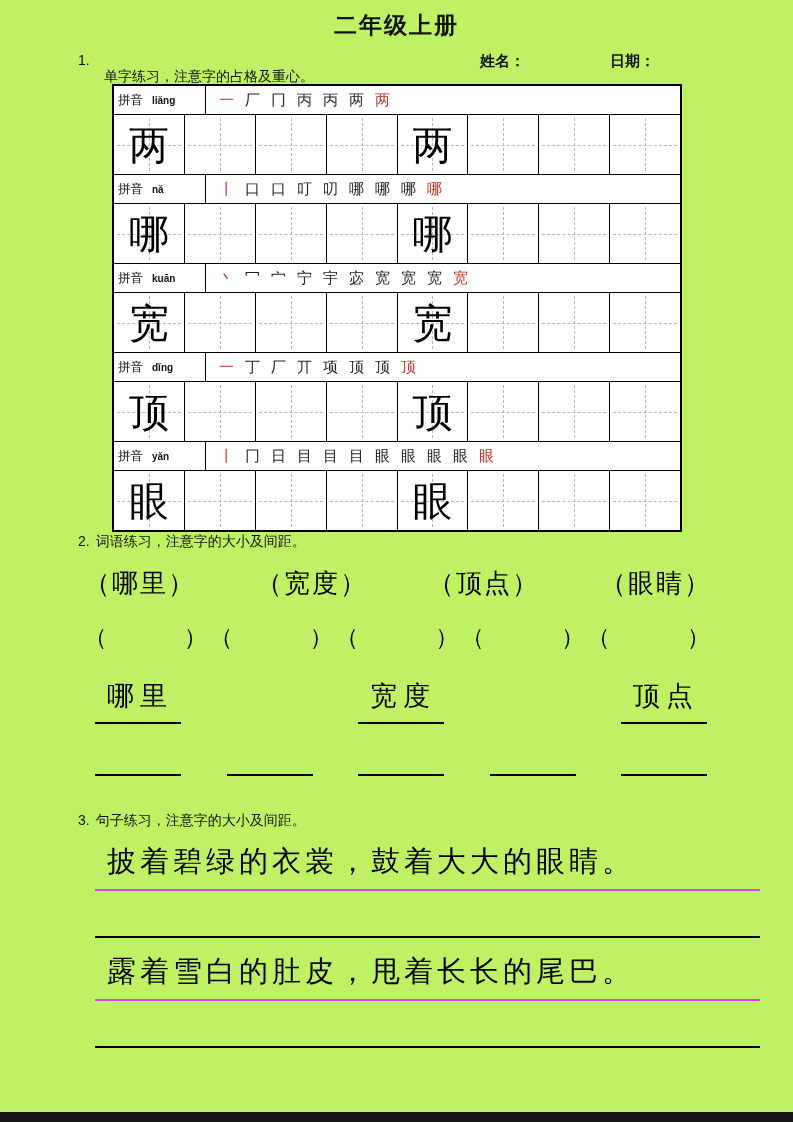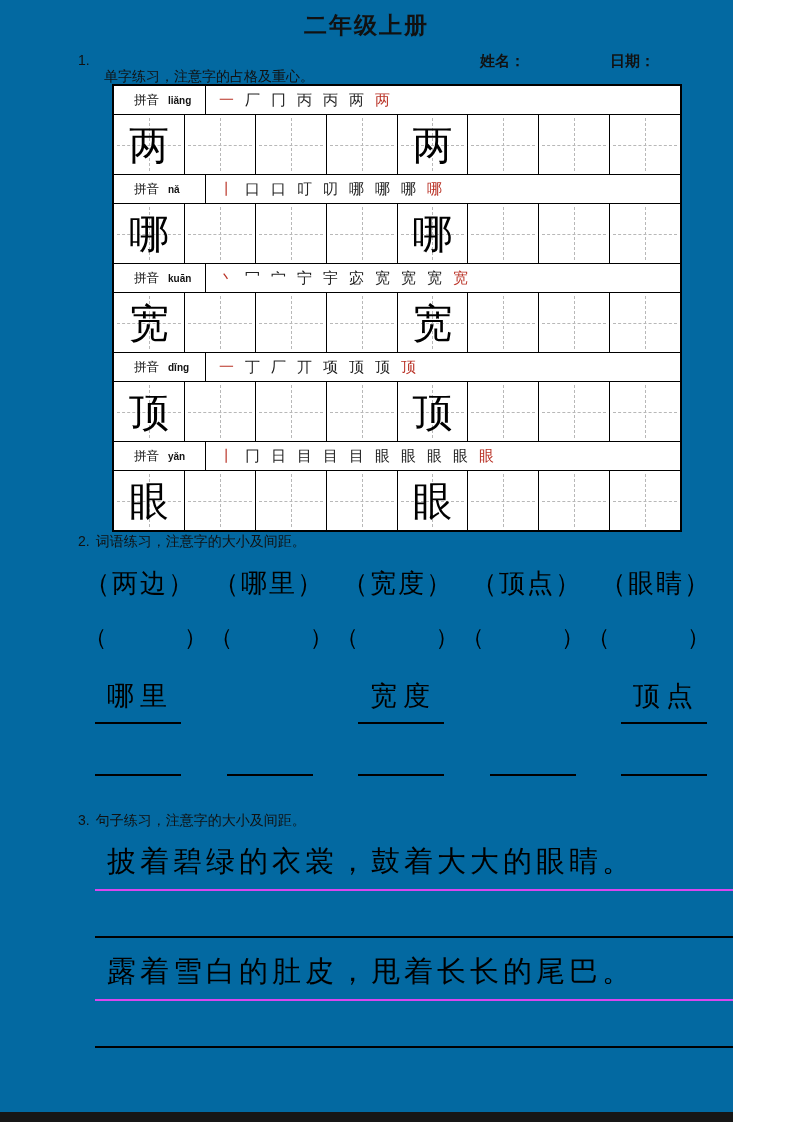--- a/index.html
+++ b/index.html
@@ -1,17 +1,17 @@
 <!DOCTYPE html>
 <html><head>
 <meta charset="utf-8">
 <style>
   html,body{margin:0;padding:0;background:#fff;}
   .page{
-    position:relative;width:733px;height:1122px;background:#0369a1;
+    position:relative;width:793px;height:1122px;background:#bef264;
     font-family:"Liberation Sans",sans-serif;color:#111;overflow:hidden;
   }
   .title{
     position:absolute;top:10px;left:0;right:0;text-align:center;
     font-size:23px;font-weight:700;letter-spacing:2px;margin:0;
     font-family:"DejaVu Sans",sans-serif;
   }
   
   .sec-head{position:absolute;font-size:14px;white-space:nowrap;}
   .sec1-head{left:78px;top:52px;width:700px;height:20px;}
@@ -24,21 +24,21 @@
   .sec-head .inline-num{margin-right:6px;}
 
   
   .chartable{
     position:absolute;left:112px;top:84px;width:566px;
     border:2px solid #000;box-sizing:content-box;background:#fff;
   }
   .pinyin-row{display:flex;height:28px;border-bottom:1px solid #000;align-items:stretch;}
   .pinyin-cell{
     flex:0 0 92px;width:92px;border-right:1px solid #000;box-sizing:border-box;
-    display:flex;align-items:center;gap:9px;padding-left:20px;
+    display:flex;align-items:center;gap:9px;padding-left:4px;
   }
   .pinyin-word{font-size:12.5px;color:#111;}
   .pinyin-value{font-size:10px;color:#111;font-weight:bold;}
   .strokes-cell{flex:1;display:flex;align-items:center;gap:11px;padding-left:13px;overflow:hidden;}
   .stroke{font-family:"DejaVu Serif",serif;font-size:15px;color:#222;line-height:1;}
   .stroke.red{color:#b93226;}
   .practice-row{display:flex;height:59px;border-bottom:1px solid #000;}
   .practice-row.last{border-bottom:none;}
   .cell{flex:1;position:relative;border-right:1px solid #000;display:flex;align-items:center;justify-content:center;}
   .cell:last-child{border-right:none;}
@@ -365,21 +365,20 @@
           </div>
           <div class="cell">
             <i class="vg"></i>
             <i class="hg"></i>
           </div>
         </div>
     </div>
   </div>
 
   <div class="words-paren-row">
-      <span class="pword">（两边）</span>
       <span class="pword">（哪里）</span>
       <span class="pword">（宽度）</span>
       <span class="pword">（顶点）</span>
       <span class="pword">（眼睛）</span>
     </div>
 
   <div class="sec-head sec2-head">
     <span class="inline-num">2.</span><span>词语练习，注意字的大小及间距。</span>
   </div>
 

